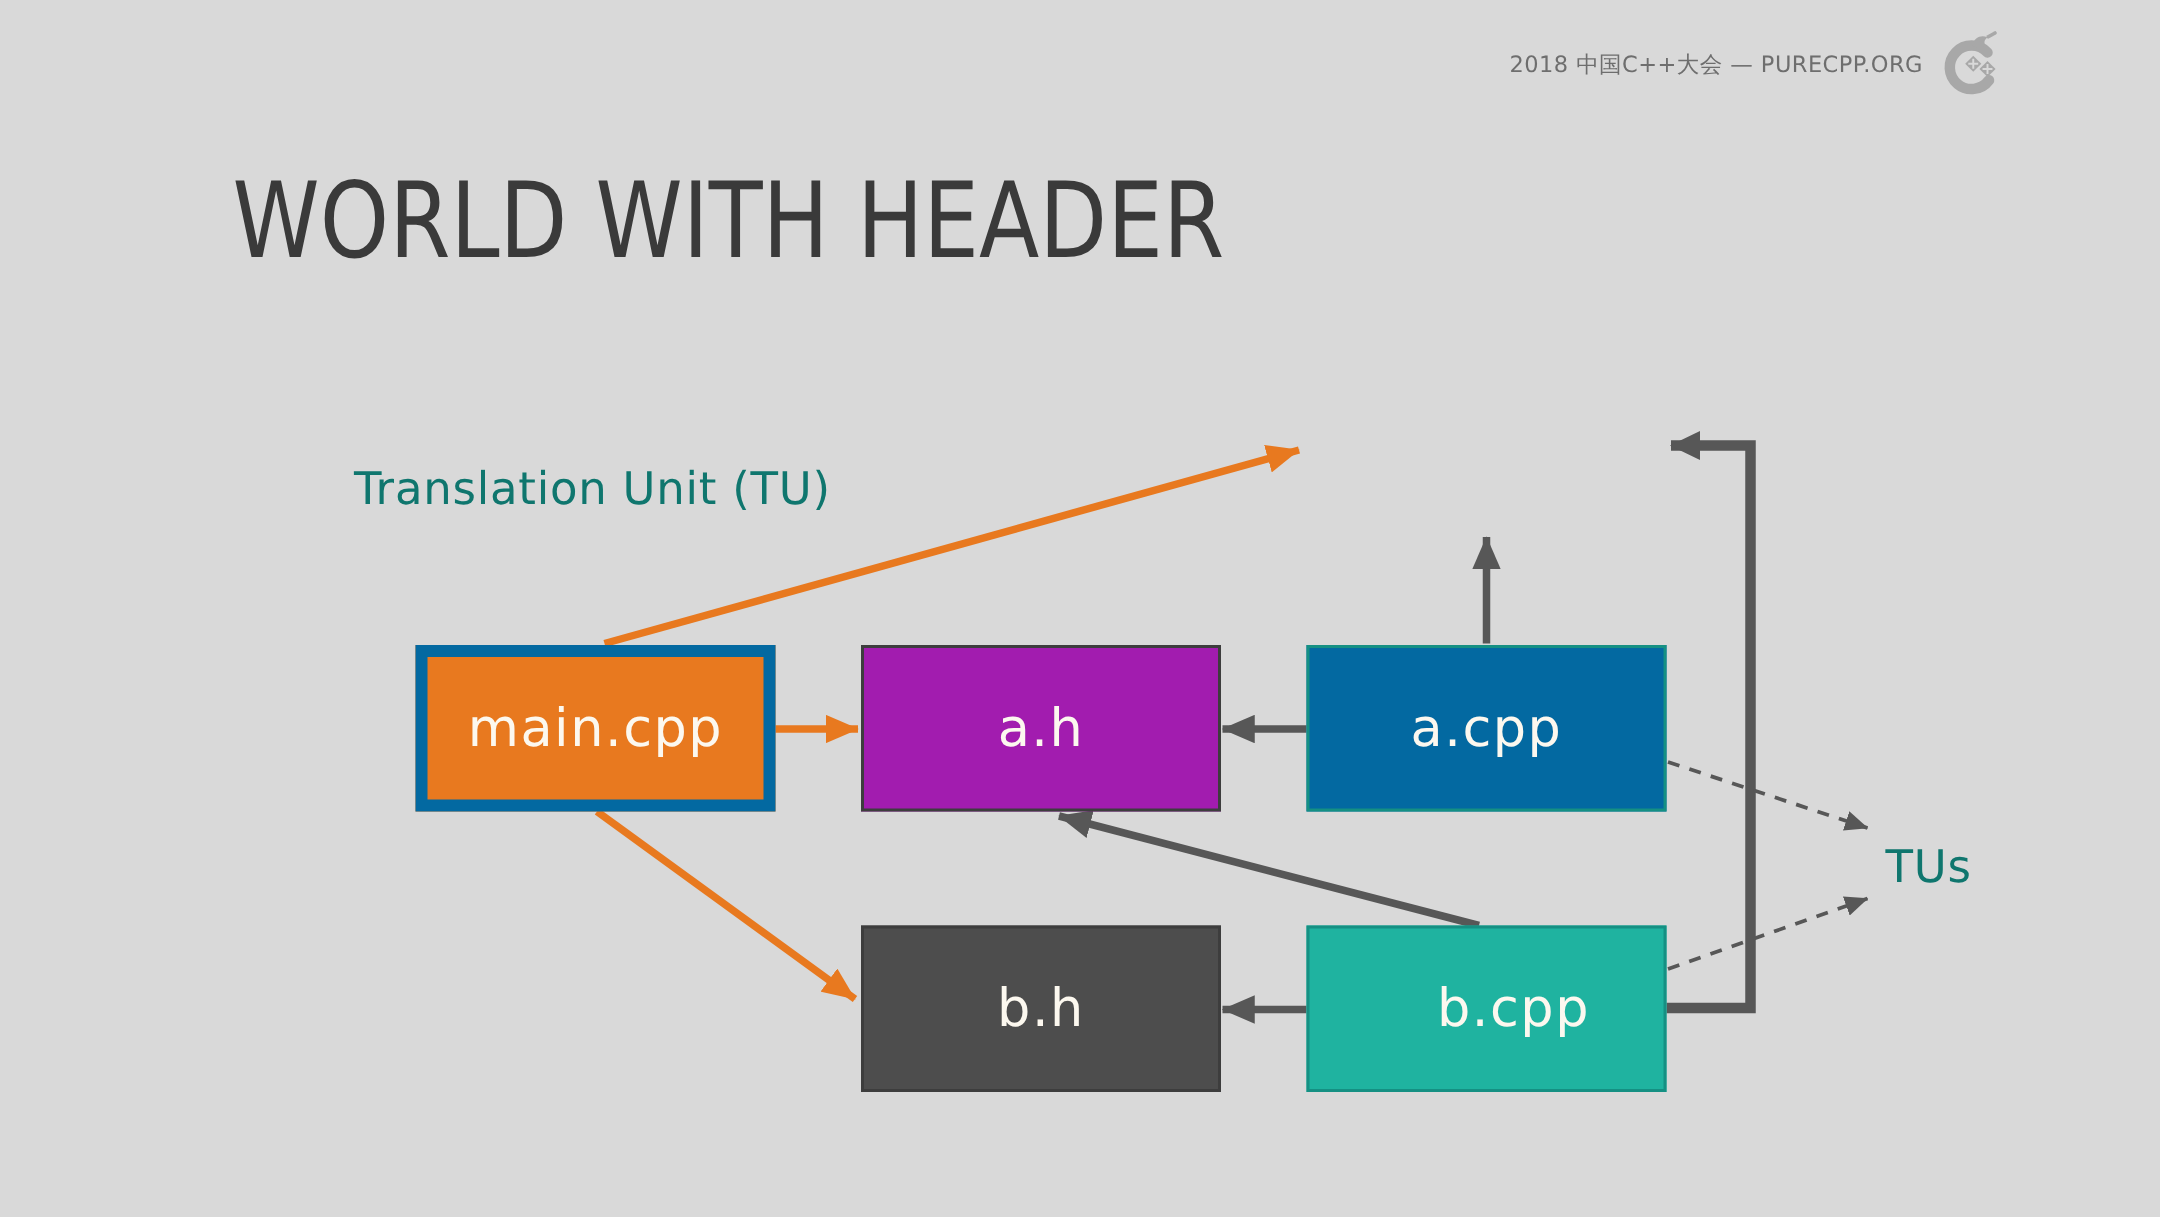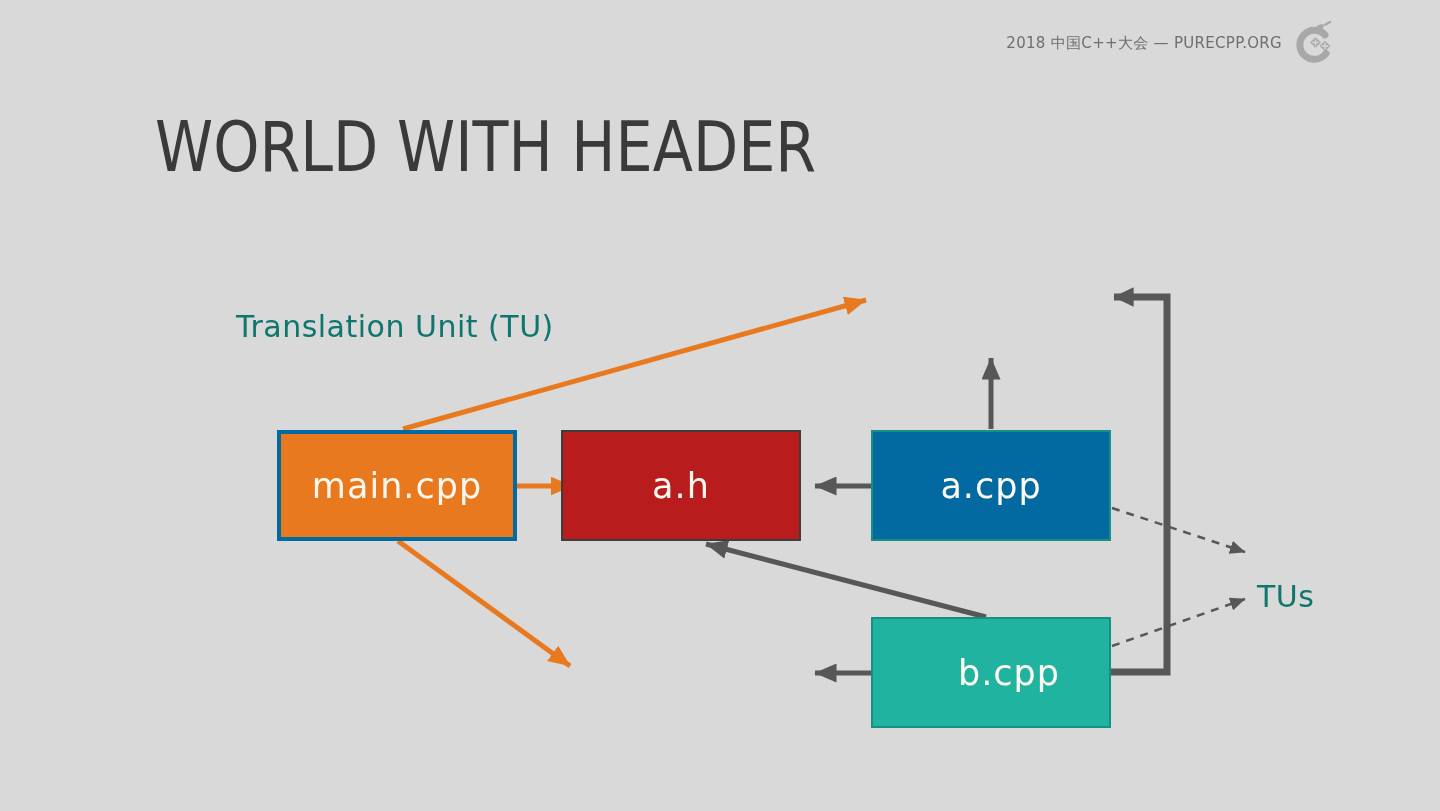--- a/index.html
+++ b/index.html
@@ -19,29 +19,29 @@
     position:absolute;left:155px;top:112px;
     font-size:70px;font-weight:400;color:#3A3A3A;line-height:1.0;
     transform:scaleX(0.84);transform-origin:left center;white-space:nowrap;
     letter-spacing:0px;
   }
   
   .caption{
     position:absolute;color:#0f766e;font-size:30px;letter-spacing:0.5px;white-space:nowrap;
   }
   .caption.tu{left:236px;top:309px;}
-  .caption.tus{left:1257px;top:561px;margin-top:18px;}
+  .caption.tus{left:1257px;top:561px;}
   
   .node{
     position:absolute;width:240px;height:111px;box-sizing:border-box;
     display:flex;align-items:center;justify-content:center;
     font-size:35px;letter-spacing:1px;color:#FCF8EF;
   }
-  .node.orange{background:#E8791F;border:4px solid #0369a1;left:277px;top:430px;}
-  .node.dark-a{background:#b91c1c;border:2px solid #3D3D3D;left:561px;top:430px;}
+  .node.orange{background:#E8791F;border:8px solid #0369a1;left:277px;top:430px;}
+  .node.dark-a{background:#a21caf;border:2px solid #3D3D3D;left:574px;top:430px;}
   .node.teal-a{background:#0369a1;border:2px solid #159083;left:871px;top:430px;}
   .node.dark-b{background:#4D4D4D;border:2px solid #3D3D3D;left:574px;top:617px;}
   .node.teal-b{background:#1FB3A0;border:2px solid #159083;left:871px;top:617px;padding-left:36px;}
   .node.green{background:#8CB62A;border:2px solid #74A019;left:871px;top:244px;}
   .arrows{position:absolute;left:0;top:0;pointer-events:none;}
 </style>
 </head>
 <body>
 
 <div class="slide">
@@ -100,17 +100,20 @@
 
   <div class="node orange">
     <span>main.cpp</span>
   </div>
   <div class="node dark-a">
     <span>a.h</span>
   </div>
   <div class="node teal-a">
     <span>a.cpp</span>
   </div>
+  <div class="node dark-b">
+    <span>b.h</span>
+  </div>
   <div class="node teal-b">
     <span>b.cpp</span>
   </div>
 
 </div>
 
 </body></html>

